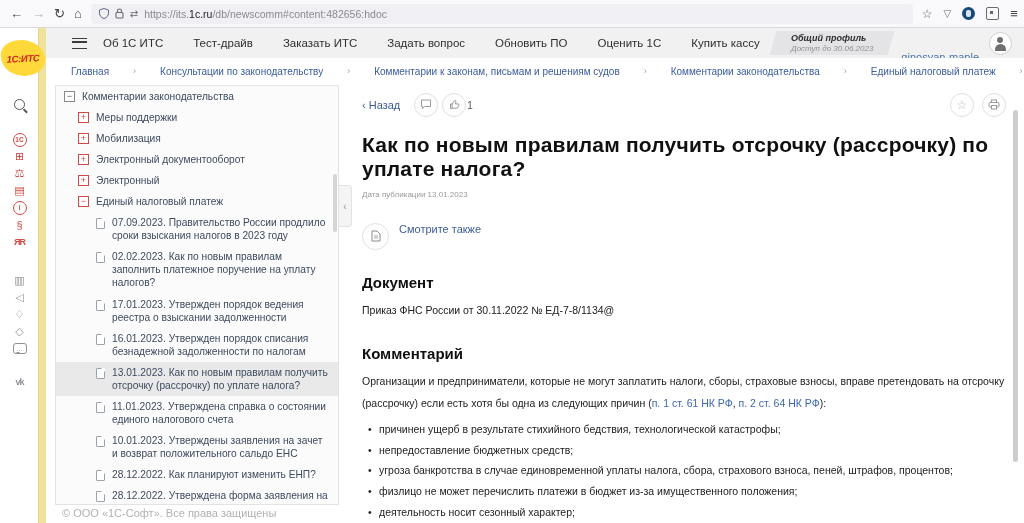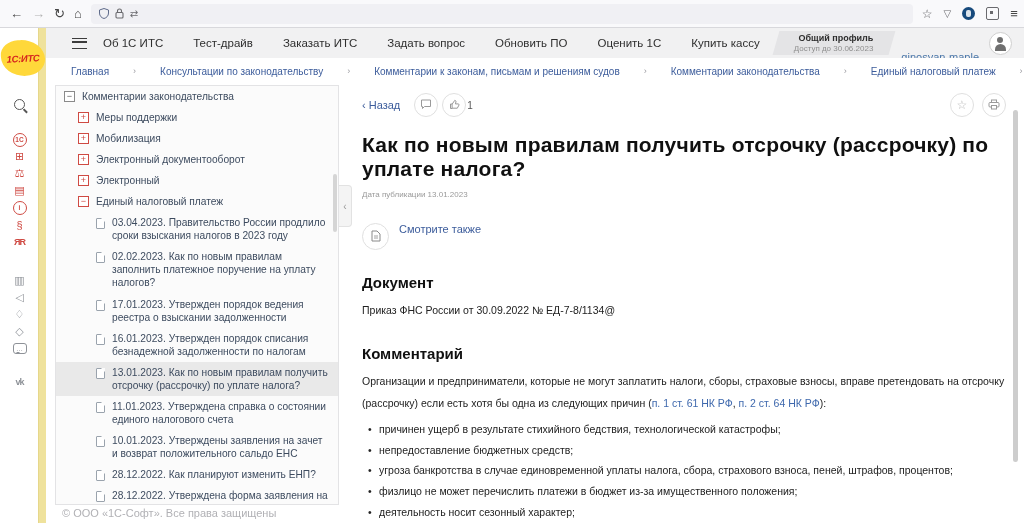--- a/index.html
+++ b/index.html
@@ -47,21 +47,21 @@
   .search-glyph::after{content:"";position:absolute;width:5px;height:1.5px;background:#555;transform:rotate(45deg);right:-4px;bottom:-2px;}
   .ic-text{font-size:9px;font-weight:bold;letter-spacing:-1px;}
 
   
   .appheader{position:absolute;top:28px;left:46px;width:978px;height:30px;background:#f1f1f2;display:flex;align-items:center;}
   .burger{width:15px;height:9px;border-top:1.6px solid #3c3c3c;border-bottom:1.6px solid #3c3c3c;position:relative;margin:0 16px 0 26px;cursor:pointer;}
   .burger::after{content:"";position:absolute;left:0;top:2.7px;width:100%;height:1.6px;background:#3c3c3c;}
   .top-nav{display:flex;align-items:center;gap:30px;}
   .nav-link{font-size:11.5px;color:#2e2e2e;cursor:pointer;white-space:nowrap;}
   .profile{display:flex;align-items:center;gap:10px;margin-left:auto;padding-right:12px;}
-  .profile-chip{position:relative;padding:2px 18px;text-align:right;}
+  .profile-chip{position:relative;padding:2px 18px;text-align:left;font-style:italic;}
   .profile-chip::before{content:"";position:absolute;inset:0;background:#e4e4e6;transform:skewX(-16deg);}
   .chip-line1{position:relative;font-size:9px;font-weight:bold;color:#2d2d2d;}
   .chip-line2{position:relative;font-size:8px;color:#8f8f8f;margin-top:1px;}
   .username{font-size:11px;color:#4a76a8;cursor:pointer;margin-top:27px;}
   .avatar{width:21px;height:21px;border-radius:50%;background:#fff;border:1px solid #cfcfcf;position:relative;cursor:pointer;}
   .avatar::before{content:"";position:absolute;left:7px;top:4px;width:6px;height:6px;border-radius:50%;background:#6f6f6f;}
   .avatar::after{content:"";position:absolute;left:4.5px;top:11px;width:11px;height:7px;border-radius:6px 6px 0 0;background:#6f6f6f;}
 
   
   .breadcrumbs{position:absolute;top:58px;left:46px;width:1022px;height:26px;background:#fff;display:flex;
@@ -128,20 +128,21 @@
             <path d="M5 .5 9.5 2v3c0 3-2 4.8-4.5 5.5C2.5 9.8.5 8 .5 5V2Z" fill="none" stroke="#5f6b8a" stroke-width="1"></path>
           </svg>
       </span>
       <span>
         <svg width="9" height="11" viewBox="0 0 9 11">
             <rect x="1" y="4.5" width="7" height="5.5" rx="1" fill="none" stroke="#6a6a6e" stroke-width="1.1"></rect>
             <path d="M2.5 4.5V3a2 2 0 0 1 4 0v1.5" fill="none" stroke="#6a6a6e" stroke-width="1.1"></path>
           </svg>
       </span>
       <span class="c-ic" style="font-size:10px;color:#6a6a6e;">⇄</span>
+      <span class="url"><span class="u-dim">https://its.</span><span class="u-dark">1c.ru</span><span class="u-dim">/db/newscomm#content:482656:hdoc</span></span>
     </div>
     <div class="chrome-right">
       <span class="c-star">☆</span>
       <span class="c-pocket">▽</span>
       <span class="c-dot"></span>
       <span class="c-ext"></span>
       <span class="c-menu">≡</span>
     </div>
   </div>
 
@@ -236,21 +237,21 @@
         <div class="t-row t-branch">
           <span class="t-box red">+</span>
           <span class="t-label">Электронный</span>
         </div>
         <div class="t-row t-branch">
           <span class="t-box red">−</span>
           <span class="t-label">Единый налоговый платеж</span>
         </div>
         <div class="t-row t-leaf">
           <span class="doc-ic"></span>
-          <span class="t-label">03.04.2023. Правительство России продлило сроки взыскания налогов в 2023 году</span>
+          <span class="t-label">07.09.2023. Правительство России продлило сроки взыскания налогов в 2023 году</span>
         </div>
         <div class="t-row t-leaf">
           <span class="doc-ic"></span>
           <span class="t-label">02.02.2023. Как по новым правилам заполнить платежное поручение на уплату налогов?</span>
         </div>
         <div class="t-row t-leaf">
           <span class="doc-ic"></span>
           <span class="t-label">17.01.2023. Утвержден порядок ведения реестра о взыскании задолженности</span>
         </div>
         <div class="t-row t-leaf">
@@ -326,21 +327,21 @@
           <svg width="10" height="12" viewBox="0 0 10 12">
               <path d="M1 1h5l3 3v7H1Z" fill="none" stroke="#8a8a8a" stroke-width="1"></path>
               <path d="M3 6h4M3 8h4" stroke="#8a8a8a" stroke-width=".8"></path>
             </svg>
         </span>
       </span>
       <span class="see-also-label">Смотрите также</span>
     </div>
 
     <h2 class="h2">Документ</h2>
-    <p class="body-text">Приказ ФНС России от 30.09.2022 № ЕД-7-8/1134@</p>
+    <p class="body-text">Приказ ФНС России от 30.11.2022 № ЕД-7-8/1134@</p>
 
     <h2 class="h2">Комментарий</h2>
     <p class="body-text"><span>Организации и предприниматели, которые не могут заплатить налоги, сборы, страховые взносы, вправе претендовать на отсрочку (рассрочку) если есть хотя бы одна из следующих причин (</span><span class="inline-link">п. 1 ст. 61 НК РФ</span><span>, </span><span class="inline-link">п. 2 ст. 64 НК РФ</span><span>):</span></p>
 
     <ul class="blist">
         <li>причинен ущерб в результате стихийного бедствия, технологической катастрофы;</li>
         <li>непредоставление бюджетных средств;</li>
         <li>угроза банкротства в случае единовременной уплаты налога, сбора, страхового взноса, пеней, штрафов, процентов;</li>
         <li>физлицо не может перечислить платежи в бюджет из-за имущественного положения;</li>
         <li>деятельность носит сезонный характер;</li>

